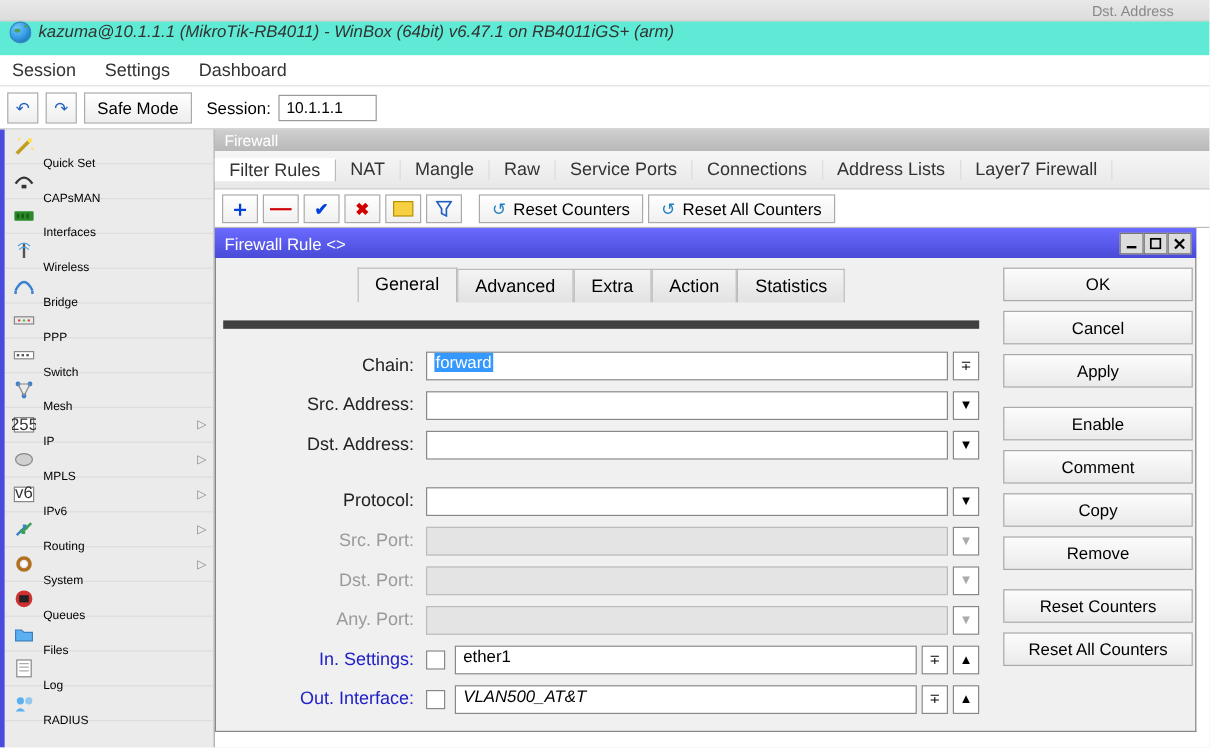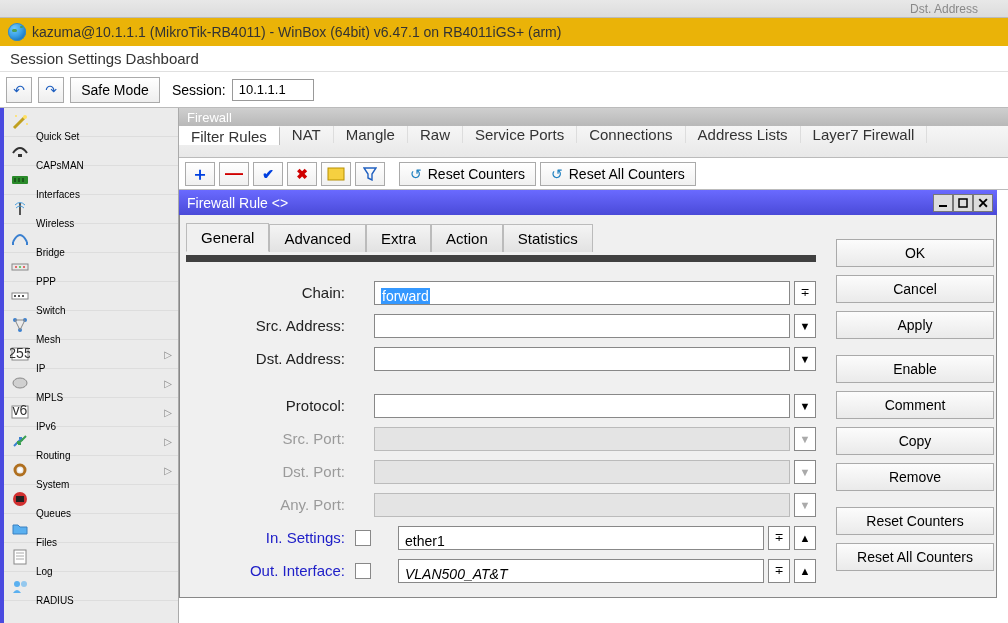--- a/index.html
+++ b/index.html
@@ -3,29 +3,29 @@
 <meta charset="utf-8">
 <style>
 * { box-sizing: border-box; margin: 0; padding: 0; font-family: "Segoe UI", Tahoma, Arial, sans-serif; font-size: 14px; }
 body { width: 1008px; height: 623px; background: #fff; overflow: hidden; }
 
 
 .ghost-header { height: 18px; background: linear-gradient(#e8e8e8,#dcdcdc); border-bottom:1px solid #bbb; display:flex; justify-content:flex-end; align-items:center; padding-right:30px;}
 .ghost-header span { color:#888; font-size:12px; }
 
 
-.titlebar { height: 28px; background: #eab308; display:flex; align-items:center; padding:0 8px; color:#333; font-size:15px;}
+.titlebar { height: 28px; background: #5eead4; display:flex; padding:0 8px; color:#333; font-size:15px;font-style:italic;}
 .titlebar .planet { width:18px;height:18px;margin-right:6px;border-radius:50%;
  background: radial-gradient(circle at 35% 30%, #6fc8ff 0%, #3aa0e6 45%, #1470b8 80%);
  position:relative; overflow:hidden; box-shadow:0 0 0 1px #3a8ac0 inset;}
 .titlebar .planet:before{content:"";position:absolute;left:4px;top:6px;width:5px;height:3px;background:#4aa058;border-radius:2px;}
 .titlebar .planet:after{content:"";position:absolute;right:3px;top:3px;width:3px;height:2px;background:#4aa058;border-radius:2px;}
 
 
-.menubar { height:26px; display:flex; align-items:center; gap:4px; padding:0 10px; color:#333; border-bottom:1px solid #e0e0e0;}
+.menubar { height:26px; display:flex; align-items:center; gap:24px; padding:0 10px; color:#333; border-bottom:1px solid #e0e0e0;}
 .menubar-item { font-size:15px; cursor:default; }
 
 
 .toolbar { height:36px; border-bottom:1px solid #bbb; display:flex; align-items:center; padding:0 6px; gap:6px;}
 .tbtn { height:26px; min-width:26px; border:1px solid #aaa; background:linear-gradient(#fff,#eee); display:flex; align-items:center; justify-content:center; font-size:14px; padding:0 6px;}
 .tbtn.wide{min-width:90px;}
 .toolbar .sess-label{margin-left:6px;}
 .sess-box{border:1px solid #999;height:22px;padding:1px 6px;background:#fff;min-width:82px;display:flex;align-items:center;font-size:13px;}
 
 
@@ -33,47 +33,47 @@
 .sidebar-edge { width:4px; background:#4a4ae0; }
 .sidebar { width:175px; background:#ebebeb; border-right:1px solid #aaa; overflow:hidden;}
 .side-item { height:29px; display:flex; align-items:center; padding:0 6px; border-bottom:1px solid #ddd; gap:6px; position:relative;}
 .side-item .lbl{flex:1; font-size:10px;margin-top:29px;}
 .side-item .arrow{color:#888;font-size:10px;}
 .side-ico { width:20px; height:20px; display:flex; align-items:flex-start; justify-content:center; }
 
 
 .content { flex:1; display:flex; flex-direction:column;}
 .panel-titlebar{height:18px;background:linear-gradient(#cfcfcf,#b8b8b8);color:#fff;font-size:13px;padding:0 8px;display:flex;align-items:center;}
-.fw-tabs{height:32px;display:flex;align-items:flex-start;background:linear-gradient(#f6f6f6,#e8e8e8);border-bottom:1px solid #bbb;}
+.fw-tabs{height:32px;display:flex;align-items:center;background:linear-gradient(#f6f6f6,#e8e8e8);border-bottom:1px solid #bbb;}
 .fw-tab{padding:0 12px;display:flex;align-items:center;border-right:1px solid #ddd;font-size:15px;color:#333;white-space:nowrap;}
 .fw-tab.active{background:#fff;border-top:2px solid #fff;border-right:1px solid #bbb;font-weight:400;}
 .fw-toolbar{height:32px;display:flex;align-items:center;padding:0 6px;gap:4px;border-bottom:1px solid #bbb;background:#fff;}
 .fw-toolbar .btn{width:30px;height:24px;border:1px solid #aaa;background:linear-gradient(#fff,#f0f0f0);display:flex;align-items:center;justify-content:center;}
 .fw-toolbar .btn.wide{width:auto;padding:0 10px;font-size:14px;gap:6px;}
 .btn .ico{font-weight:bold;}
 
 
 .dlg{position:relative;margin:0;width:818px;}
 .dlg-title{height:25px;background:linear-gradient(#6a6aff,#4a4ad8);color:#fff;display:flex;align-items:center;justify-content:space-between;padding:0 4px 0 8px;font-size:14px;}
 .dlg-title .wbtns{display:flex;gap:0;}
 .dlg-title .wbtn{width:20px;height:18px;background:#ddd;border:1px solid #777;display:flex;align-items:center;justify-content:center;font-size:11px;color:#000;}
 .dlg-body{display:flex;background:#f0f0f0;border:1px solid #888;border-top:none;}
 .dlg-main{flex:1;padding:6px 10px 10px 6px;}
-.dlg-side{width:170px;padding:24px 12px 0 0;}
+.dlg-side{width:170px;padding:8px 12px 0 0;}
 .dlg-side .xbtn{display:block;width:158px;height:28px;margin:0 0 8px 10px;background:linear-gradient(#fcfcfc,#eaeaea);border:1px solid #aaa;font-size:14px;cursor:default;}
 
-.dlg-tabs{height:30px;display:flex;align-items:flex-end;gap:0;margin-bottom:4px;}
+.dlg-tabs{height:30px;display:flex;align-items:flex-end;gap:0;margin-bottom:16px;justify-content:center;}
 .dlg-tab{padding:5px 14px;background:linear-gradient(#f4f4f4,#e2e2e2);border:1px solid #bbb;border-bottom:none;font-size:15px;position:relative;top:1px;}
 .dlg-tab.active{background:#f0f0f0;border-bottom:1px solid #f0f0f0;z-index:2;}
 .form-area{border-top:7px solid #404040;padding-top:14px;}
 .fld{display:flex;align-items:center;height:33px;gap:4px;}
 .fld .lbl{width:165px;text-align:right;padding-right:6px;font-size:15px;color:#222;}
 .fld .lbl.disabled{color:#9a9a9a;}
 .fld .lbl.link{color:#2020c8;}
-.fld .inp{flex:1;height:24px;border:1px solid #888;background:#fff;padding:0 6px;display:flex;align-items:flex-end;font-size:15px;margin-left:19px;}
+.fld .inp{flex:1;height:24px;border:1px solid #888;background:#fff;padding:0 6px;display:flex;align-items:flex-start;font-size:15px;}
 .fld .inp.empty{background:#fff;}
 .fld .inp.disabled{background:#e4e4e4;border-color:#bbb;}
 .fld .ddl{width:22px;height:24px;border:1px solid #888;background:#fff;display:flex;align-items:center;justify-content:center;font-size:11px;}
 .fld .upb{width:22px;height:24px;border:1px solid #888;background:#fff;display:flex;align-items:center;justify-content:center;font-size:11px;}
 .chk{width:16px;height:16px;border:1px solid #888;background:#fff;margin-right:4px;}
 .italic{font-style:italic;}
 .sel{background:#3498ff;color:#fff;padding:0 1px;}
 .gap-row{height:14px;}
 
 

